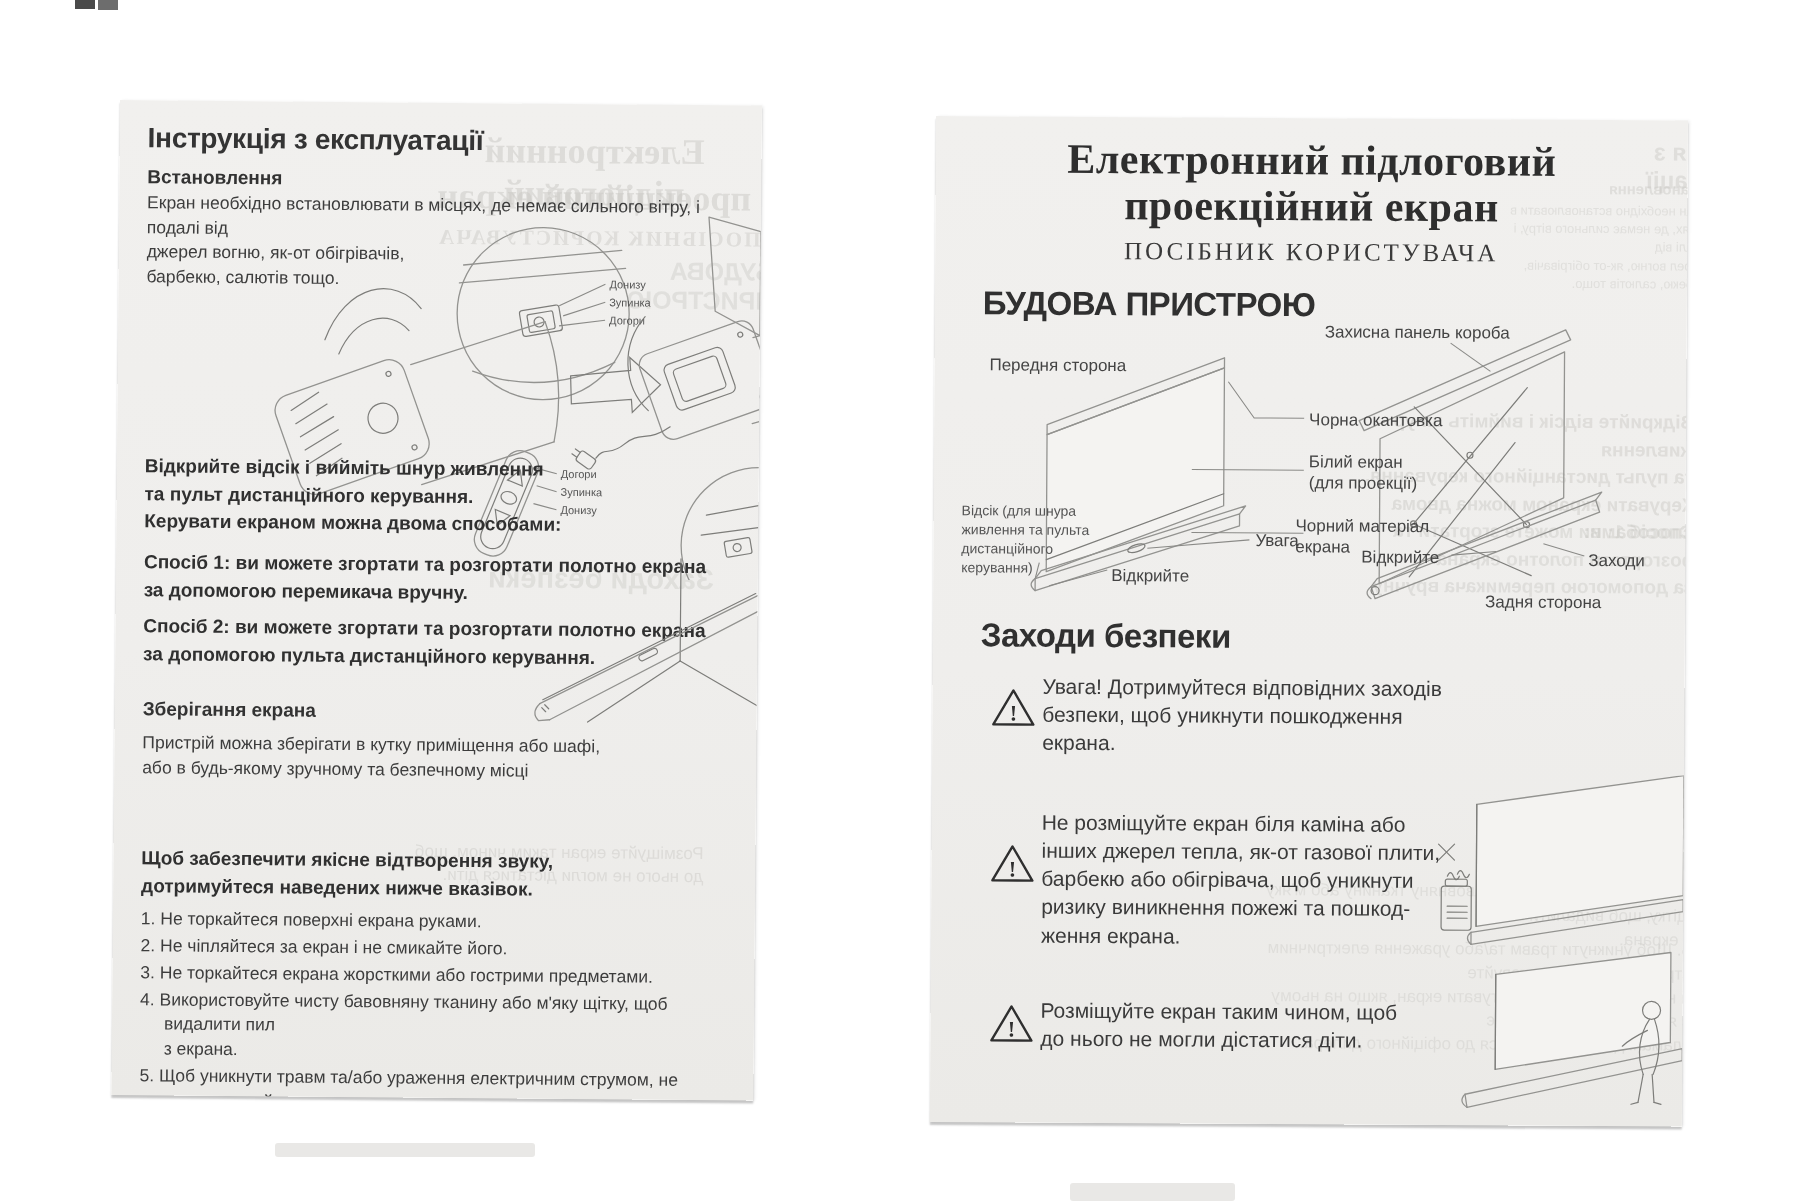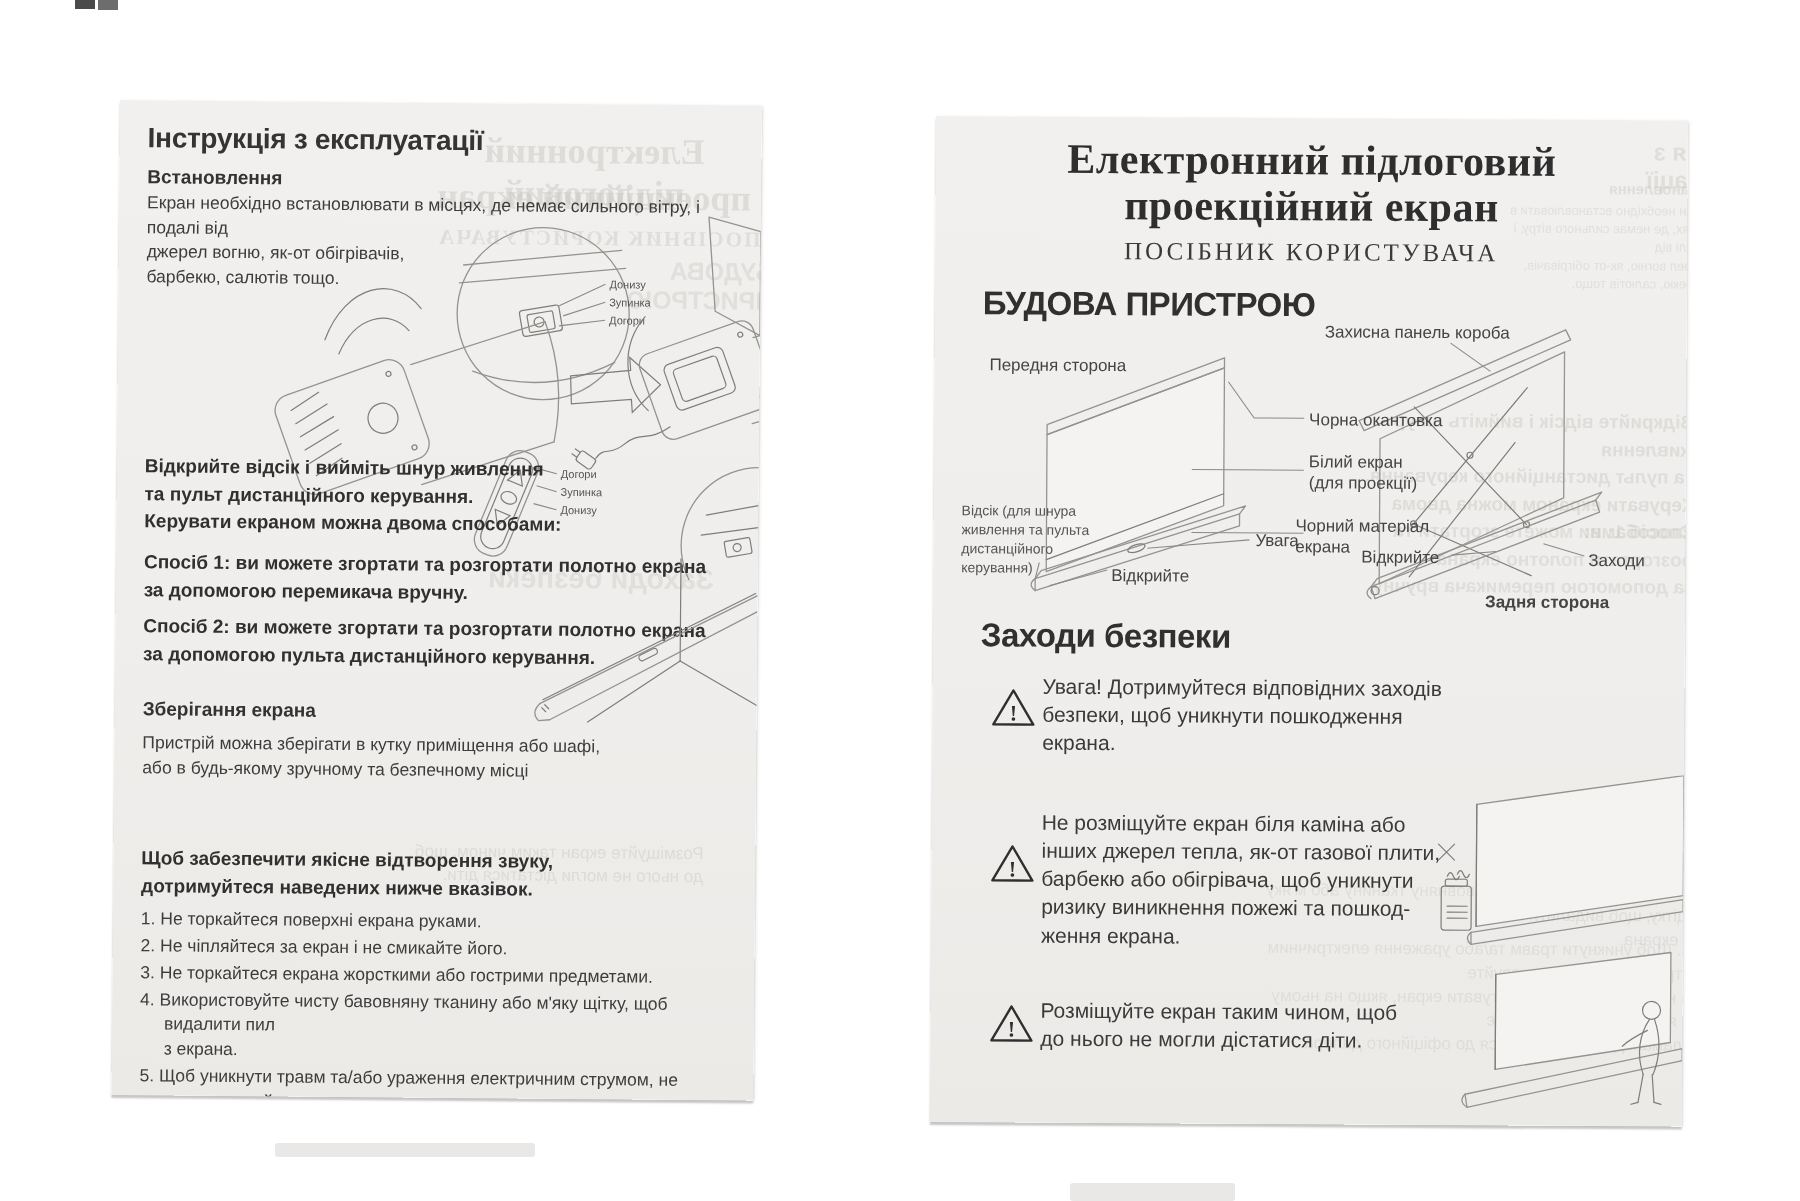--- a/index.html
+++ b/index.html
@@ -261,21 +261,21 @@
     <div class="abs dlabel pre" style="left:362px;top:397px;">Чорний матеріал
 екрана</div>
     <div class="abs dlabel-sm pre" style="left:28px;top:385px;">Відсік (для шнура
 живлення та пульта
 дистанційного
 керування)</div>
     <div class="abs dlabel" style="left:322px;top:412px;">Увага</div>
     <div class="abs dlabel" style="left:178px;top:448px;">Відкрийте</div>
     <div class="abs dlabel" style="left:428px;top:428px;">Відкрийте</div>
     <div class="abs dlabel" style="left:655px;top:430px;">Заходи</div>
-    <div class="abs dlabel" style="left:552px;top:472px;font-weight:bold;">Задня сторона</div>
+    <div class="abs dlabel" style="left:552px;top:472px;">Задня сторона</div>
 
     <div class="abs rp-h" style="left:48px;top:500px;">Заходи безпеки</div>
 
     <svg class="abs" style="left:58px;top:570px;" width="46" height="42" viewBox="0 0 46 42">
       <path d="M23,4 L43,38 L3,38 Z" fill="none" stroke="#2f2f2f" stroke-width="2.4" stroke-linejoin="round"></path>
       <text x="23" y="34" text-anchor="middle" font-family="Liberation Serif,serif" font-size="22" font-weight="bold" fill="#2f2f2f">!</text>
     </svg>
     <div class="abs warn-text pre" style="left:110px;top:556px;">Увага! Дотримуйтеся відповідних заходів
 безпеки, щоб уникнути пошкодження
 екрана.</div>

